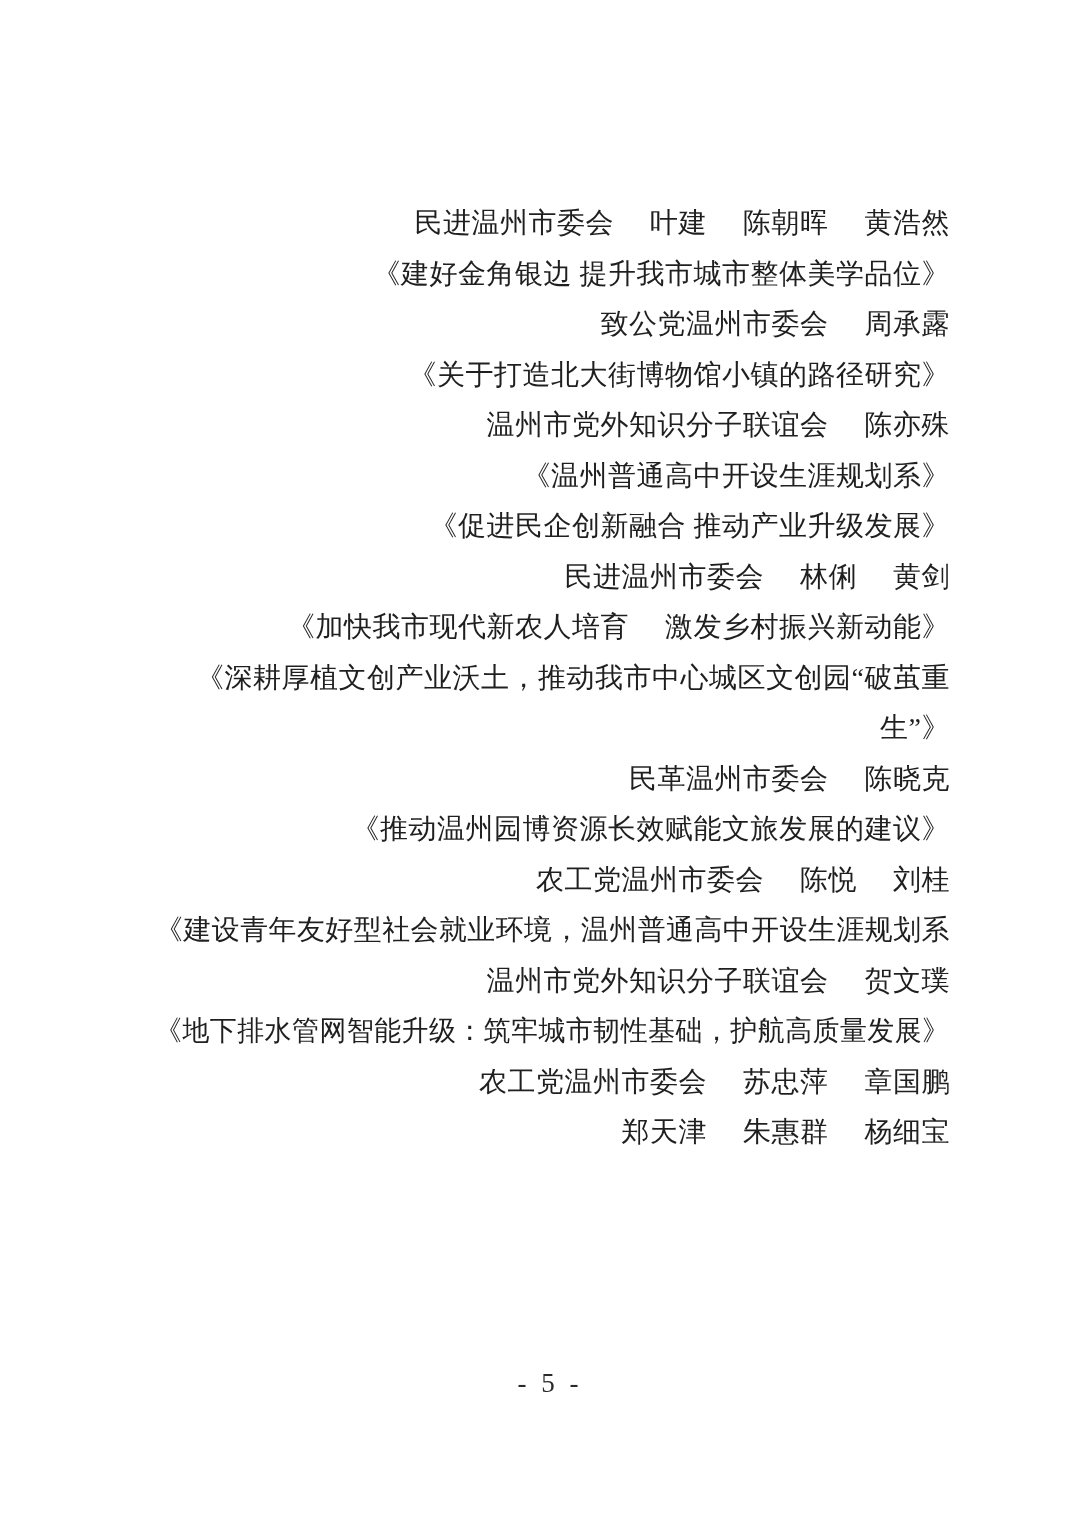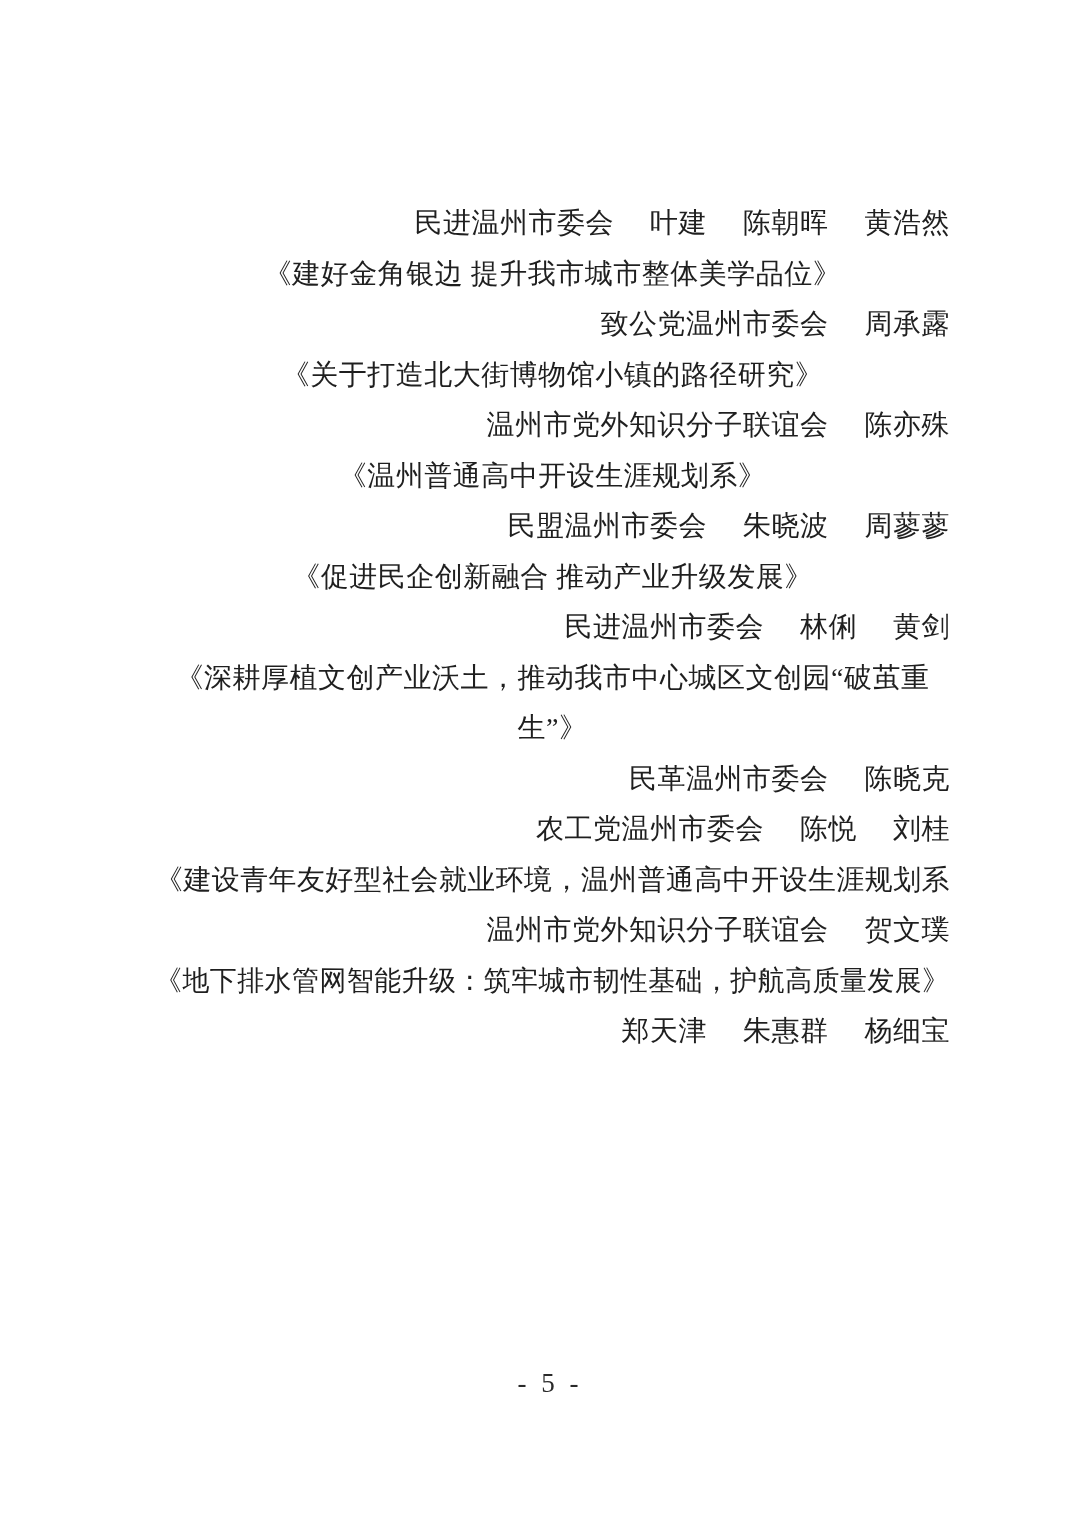--- a/index.html
+++ b/index.html
@@ -25,21 +25,21 @@
     width: 795px;
   }
   .line {
     height: 50.5px;
     line-height: 50.5px;
     font-size: 28px;
     white-space: nowrap;
     letter-spacing: 0.5px;
   }
   .line.right { text-align: right; }
-  .line.left  { text-align: center; }
+  .line.left  { text-align: right; }
   .line > span { display: inline-block; }
   .footer {
     position: absolute;
     top: 1368px;
     left: 0;
     width: 100%;
     text-align: center;
     font-size: 27px;
     letter-spacing: 4px;
     color: #2a2a2a;
@@ -49,29 +49,31 @@
 <body>
 
 <div class="page">
   <div class="body-text">
     <div class="line right"><span>民进温州市委会　 叶建　 陈朝晖　 黄浩然</span></div>
     <div class="line left fit"><span>《建好金角银边 提升我市城市整体美学品位》</span></div>
     <div class="line right"><span>致公党温州市委会　 周承露</span></div>
     <div class="line left fit"><span>《关于打造北大街博物馆小镇的路径研究》</span></div>
     <div class="line right"><span>温州市党外知识分子联谊会　 陈亦殊</span></div>
     <div class="line left fit"><span>《温州普通高中开设生涯规划系》</span></div>
-    <div class="line right"><span>民盟温州市委会　 朱晓波　 周蓼蓼</span></div>
     <div class="line left fit"><span>《促进民企创新融合 推动产业升级发展》</span></div>
     <div class="line right"><span>民进温州市委会　 林俐　 黄剑</span></div>
+    <div class="line left fit"><span>《加快我市现代新农人培育　 激发乡村振兴新动能》</span></div>
     <div class="line left fit"><span>《深耕厚植文创产业沃土，推动我市中心城区文创园“破茧重</span></div>
     <div class="line left fit"><span>生”》</span></div>
     <div class="line right"><span>民革温州市委会　 陈晓克</span></div>
+    <div class="line left fit"><span>《推动温州园博资源长效赋能文旅发展的建议》</span></div>
     <div class="line right"><span>农工党温州市委会　 陈悦　 刘桂</span></div>
     <div class="line left fit"><span style="transform-origin: left center; transform: scaleX(0.996241);">《建设青年友好型社会就业环境，温州普通高中开设生涯规划系</span></div>
     <div class="line right"><span>温州市党外知识分子联谊会　 贺文璞</span></div>
     <div class="line left fit"><span style="transform-origin: left center; transform: scaleX(0.961306);">《地下排水管网智能升级：筑牢城市韧性基础，护航高质量发展》</span></div>
+    <div class="line right"><span>农工党温州市委会　 苏忠萍　 章国鹏</span></div>
     <div class="line right"><span>郑天津　 朱惠群　 杨细宝</span></div>
   </div>
 
   <div class="footer">
     <span>- 5 -</span>
   </div>
 </div>
 
 </body></html>

